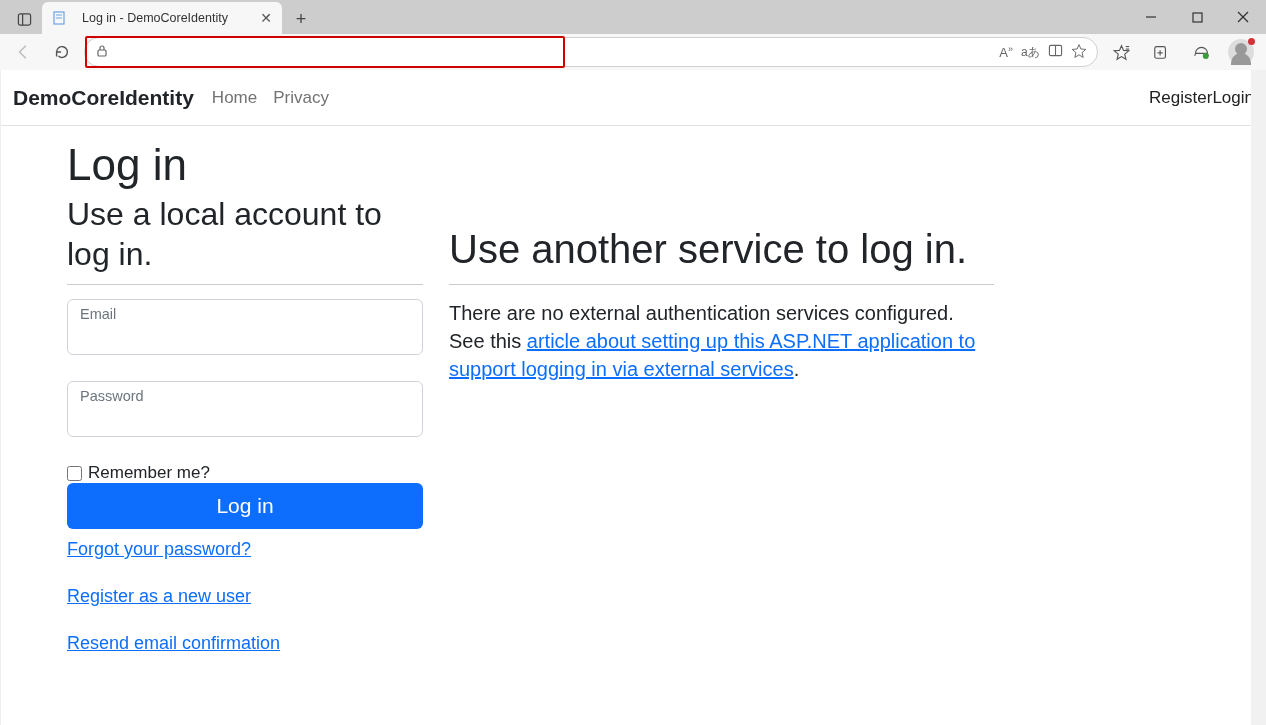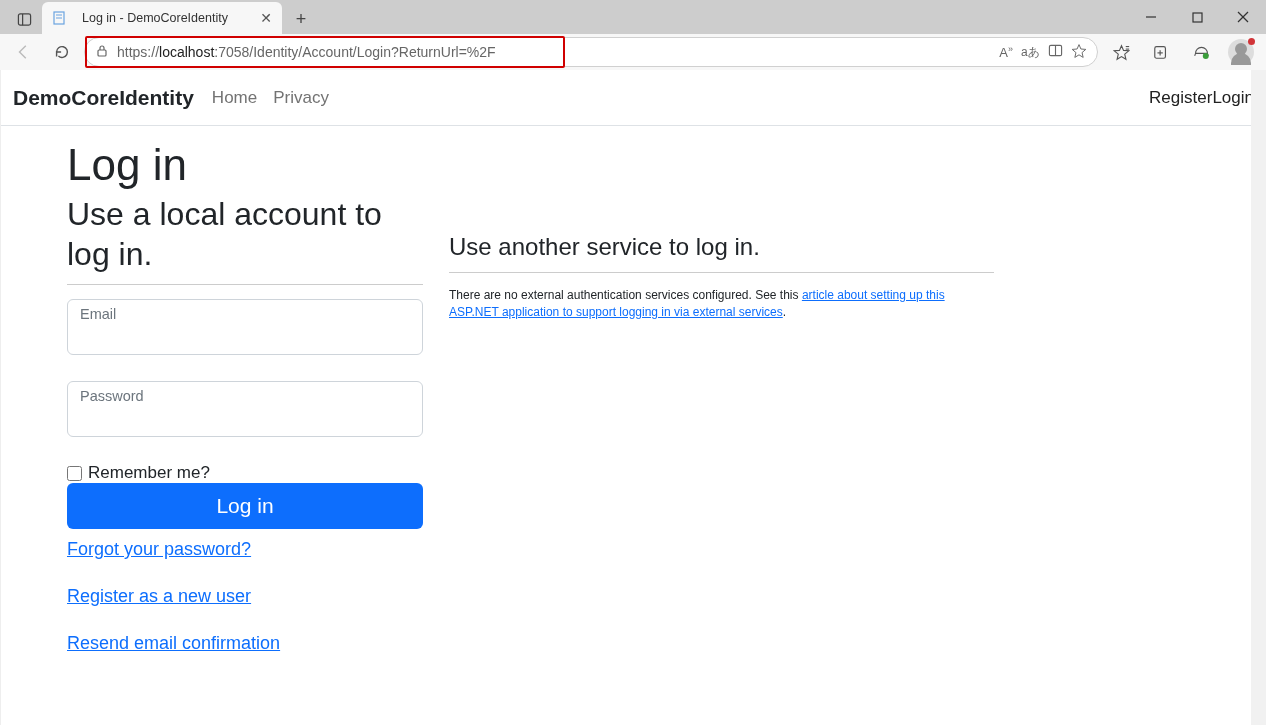--- a/index.html
+++ b/index.html
@@ -118,22 +118,22 @@
     padding: 14px 0 0 66px;
     display:flex;
     flex-direction:column;
   }
   h1.main-title { font-size:44px; font-weight:500; margin-bottom:4px;}
   .columns { display:flex; gap:26px; }
   .col-left { width:356px; }
   .col-right { width:545px; padding-top:0px;}
   h2.sub { font-size:32px; font-weight:400; line-height:1.25; margin-bottom:10px;}
   hr.thin { border:none; border-top:1px solid #ccc; margin:6px 0 14px 0;}
-  .col-right h2.sub { font-size:24px; font-weight:400; margin-top:38px;}
-  .col-right p { font-size:12px; line-height:1.4; margin-top:10px;}
+  .col-right h2.sub { font-size:40px; font-weight:400; margin-top:30px;}
+  .col-right p { font-size:20px; line-height:1.4; margin-top:10px;}
   .col-right a { color:#0d6efd; text-decoration:underline;}
   
   .floating {
     position:relative;
     border:1px solid #ced4da;
     border-radius:6px;
     height:56px;
     margin-bottom:26px;
     background:#fff;
   }
@@ -227,23 +227,20 @@
         </svg>
     </div>
     <div class="addr-bar">
       <div class="addr-highlight"></div>
       <span class="addr-lock">
         <svg width="14" height="14" viewBox="0 0 14 14">
             <rect x="3" y="6" width="8" height="6" rx="1" fill="none" stroke="#666" stroke-width="1.2"></rect>
             <path d="M5 6 V4 a2 2 0 0 1 4 0 V6" fill="none" stroke="#666" stroke-width="1.2"></path>
           </svg>
       </span>
-      <span class="addr-text">
-        <span>https://</span><span class="host">localhost</span><span>:7058/Identity/Account/Login?ReturnUrl=%2F</span>
-      </span>
       <div class="addr-icons">
         <span style="font-size:13px;color:#666;">A<sup style="font-size:9px;">»</sup></span>
         <span style="font-size:12px;color:#666;">aあ</span>
         <span><svg width="15" height="15" viewBox="0 0 16 16">
               <rect x="1.5" y="2.5" width="13" height="11" rx="1.5" fill="none" stroke="#666" stroke-width="1.2"></rect>
               <line x1="8" y1="2.5" x2="8" y2="13.5" stroke="#666" stroke-width="1.2"></line>
             </svg></span>
         <span><svg width="16" height="16" viewBox="0 0 20 20">
               <path d="M10 2 L12.4 7.5 L18.5 8 L13.8 12 L15.2 18 L10 14.8 L4.8 18 L6.2 12 L1.5 8 L7.6 7.5 Z" fill="none" stroke="#666" stroke-width="1.2"></path>
             </svg></span>

